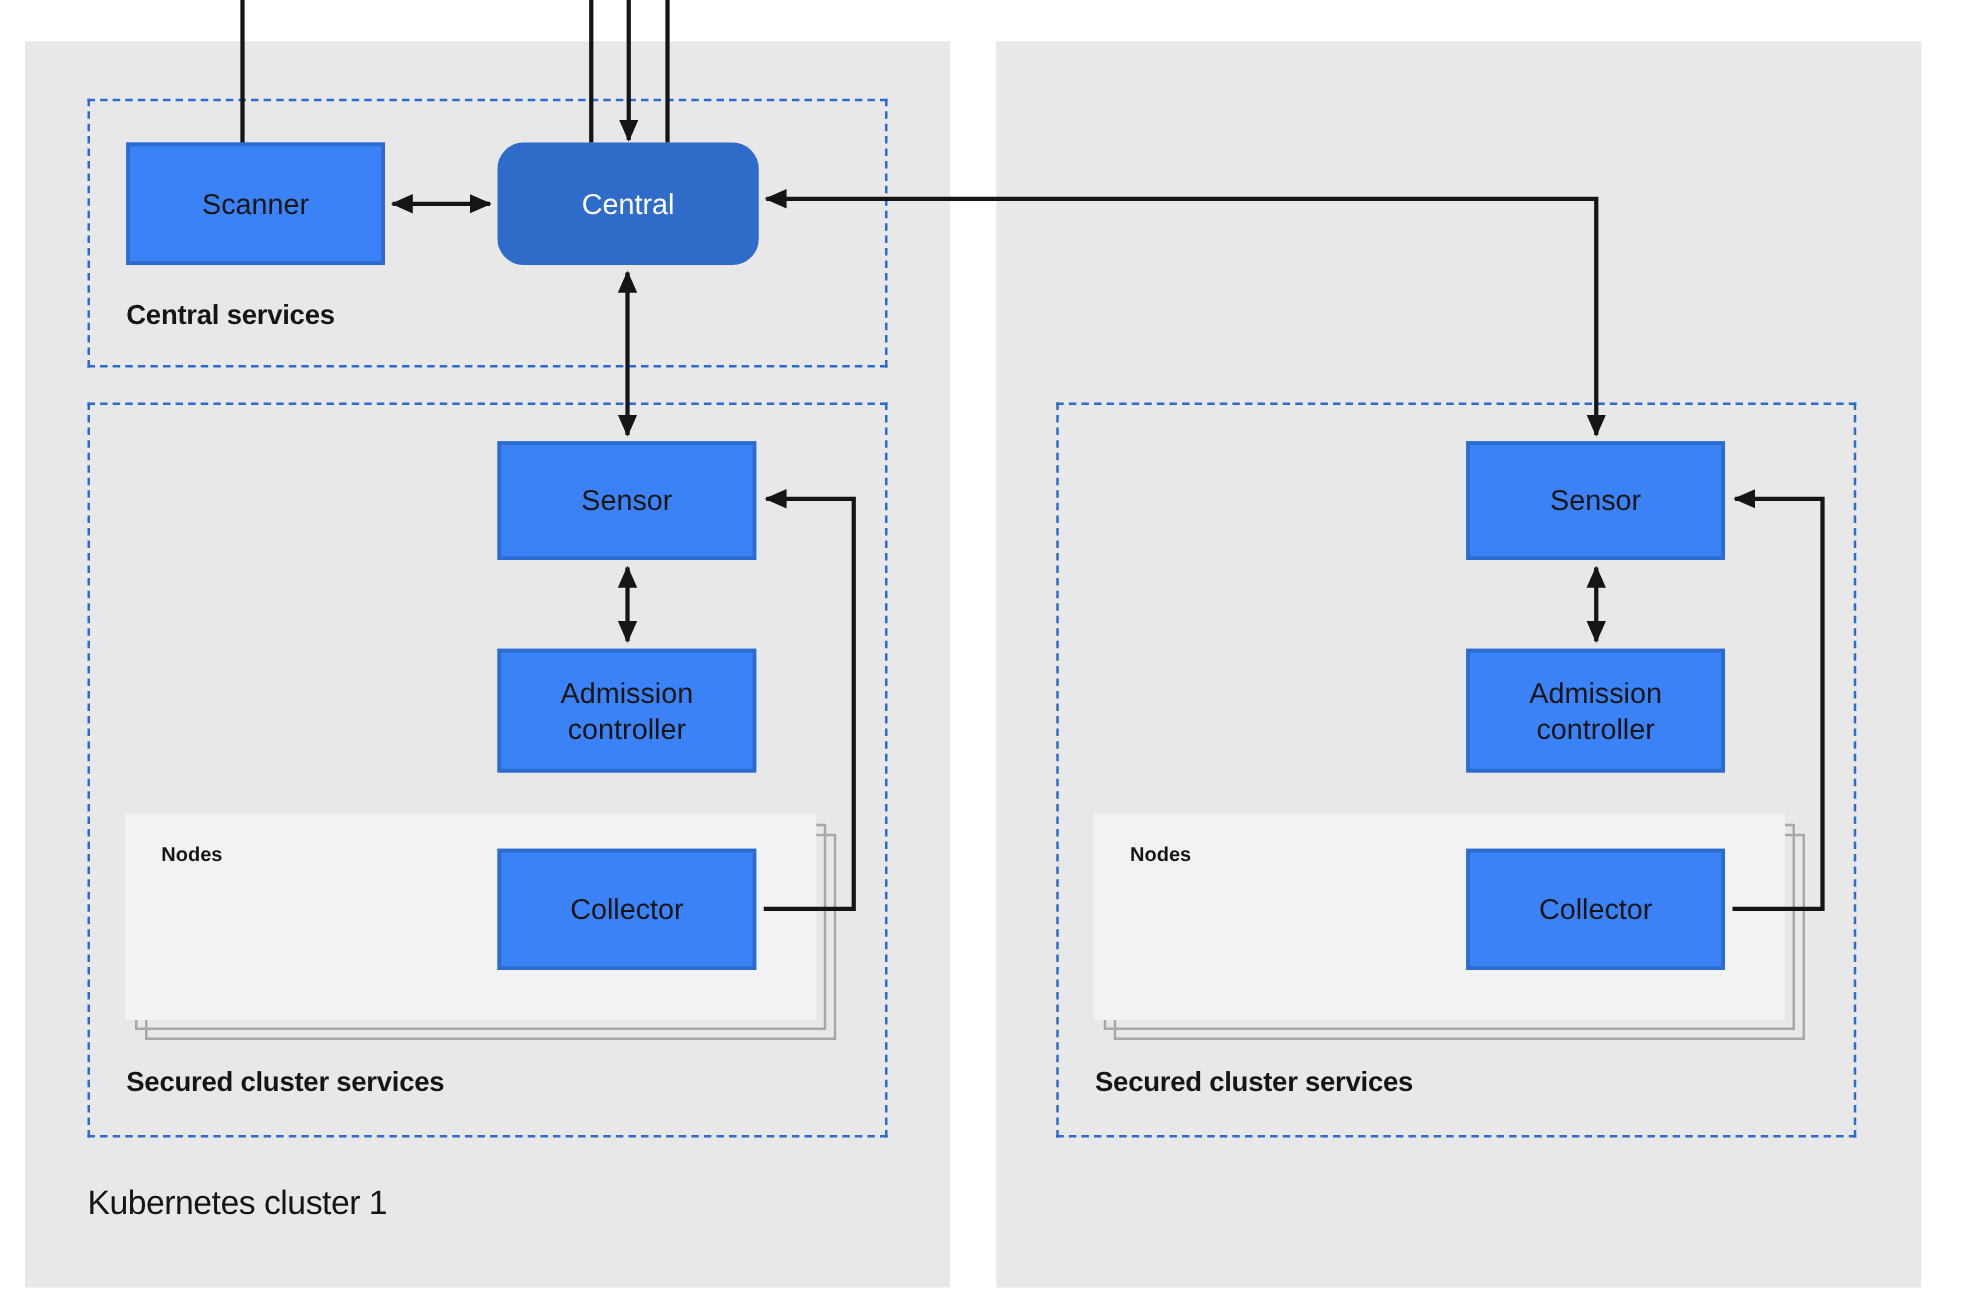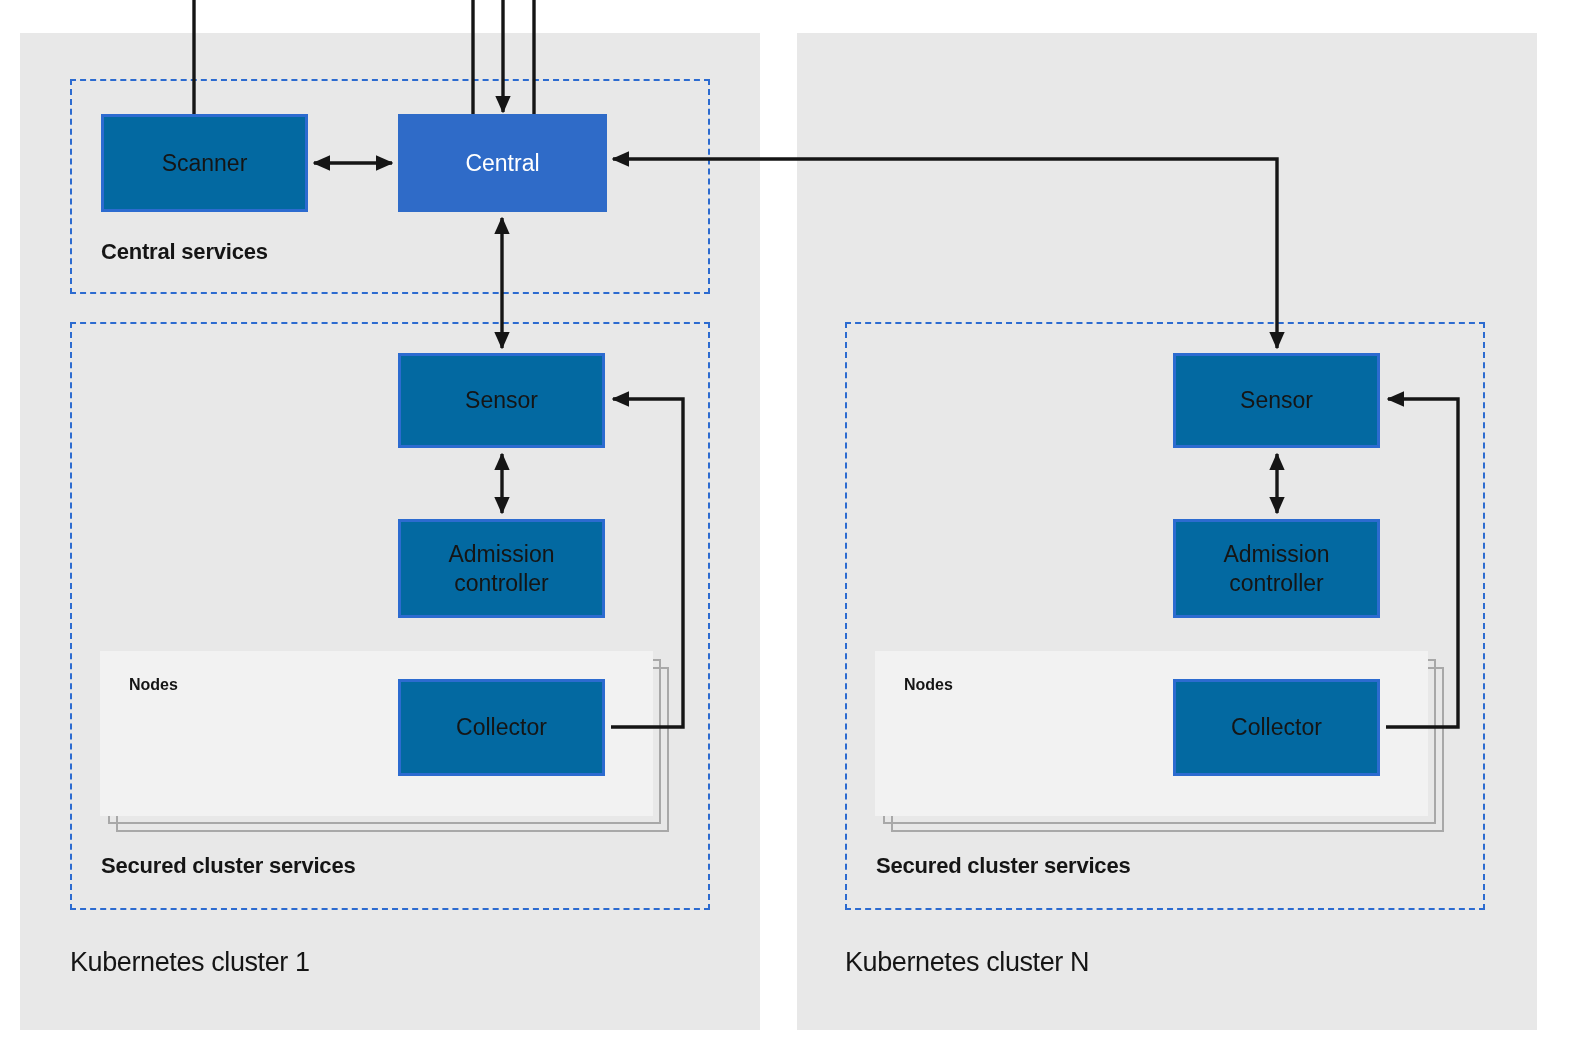--- a/index.html
+++ b/index.html
@@ -24,21 +24,21 @@
 
   
   .nodes-stack{position:absolute;}
   .nodes-shadow{position:absolute;box-sizing:border-box;border:2px solid #a8a8a8;
                 background:transparent;}
   .nodes-card{position:absolute;left:0;top:0;background:#f2f2f2;}
   .nodes-label{position:absolute;font-weight:bold;font-size:16px;color:#151515;}
 
   
   .box{position:absolute;box-sizing:border-box;border:3px solid #2c6bd0;
-       background:#0369a1;display:flex;align-items:center;justify-content:center;
+       background:#3b82f6;display:flex;align-items:center;justify-content:center;
        text-align:center;font-size:23px;color:#151515;line-height:1.25;}
   .box.filled{background:#2f6bc8;border-color:#2f6bc8;color:#ffffff;}
 
   svg.wires{position:absolute;left:0;top:0;width:1578px;height:1048px;
             overflow:visible;pointer-events:none;}
 </style>
 </head>
 <body>
 
 <div id="stage">
@@ -53,21 +53,21 @@
 
   <div class="nodes-stack" style="left:100px;top:651px;width:553px;height:165px;">
     <div class="nodes-shadow" style="left:16px;top:16px;width:553px;height:165px;"></div>
     <div class="nodes-shadow" style="left:8px;top:8px;width:553px;height:165px;"></div>
     <div class="nodes-card" style="width:553px;height:165px;"></div>
     <div class="nodes-label" style="left:29px;top:25px;">Nodes</div>
   </div>
 
   <div class="box" style="left:101px;top:114px;width:207px;height:98px;">Scanner</div>
 
-  <div class="box filled" style="left:398px;top:114px;width:209px;height:98px;">Central</div>
+  <div class="box filled" style="left:398px;top:114px;width:209px;height:98px;border-radius:21px;">Central</div>
 
   <div class="box" style="left:398px;top:353px;width:207px;height:95px;">Sensor</div>
 
   <div class="box" style="left:398px;top:519px;width:207px;height:99px;">
     <span>Admission controller</span>
   </div>
 
   <div class="box" style="left:398px;top:679px;width:207px;height:97px;">Collector</div>
 
   <div class="cluster-label" style="left:70px;top:947px;">Kubernetes cluster 1</div>
@@ -85,21 +85,20 @@
   </div>
 
   <div class="box" style="left:1173px;top:353px;width:207px;height:95px;">Sensor</div>
 
   <div class="box" style="left:1173px;top:519px;width:207px;height:99px;">
     <span>Admission controller</span>
   </div>
 
   <div class="box" style="left:1173px;top:679px;width:207px;height:97px;">Collector</div>
 
-  <div class="cluster-label" style="left:845px;top:947px;">Kubernetes cluster N</div>
 
   <svg class="wires" viewBox="0 0 1578 1048">
     <defs>
       <marker id="ah-end" viewBox="0 0 10 10" refX="9.2" refY="5" markerWidth="5.2" markerHeight="5.2" orient="auto-start-reverse">
         <path d="M 0 0.6 L 10 5 L 0 9.4 z" fill="#151515"></path>
       </marker>
       <marker id="ah-start" viewBox="0 0 10 10" refX="9.2" refY="5" markerWidth="5.2" markerHeight="5.2" orient="auto-start-reverse">
         <path d="M 0 0.6 L 10 5 L 0 9.4 z" fill="#151515"></path>
       </marker>
     </defs>

